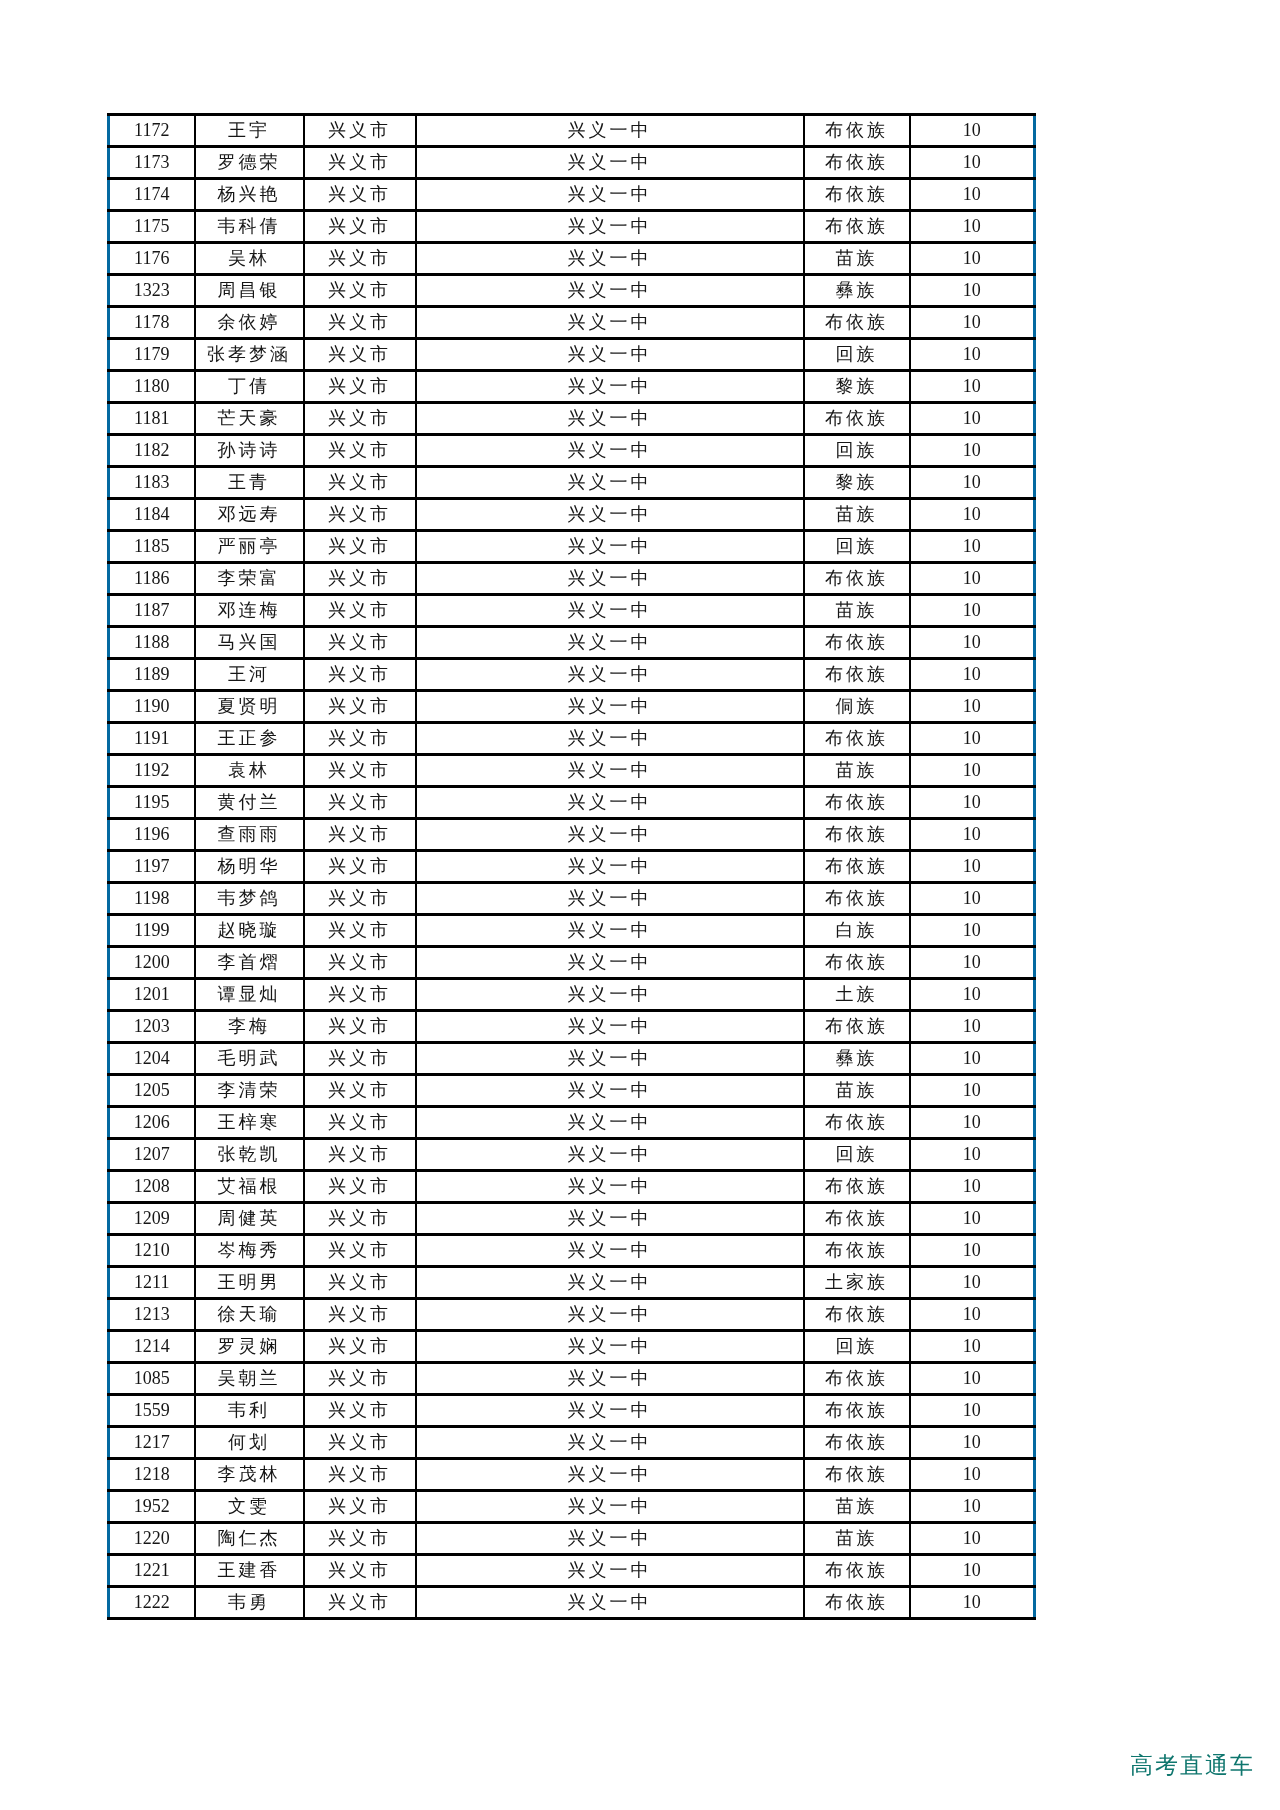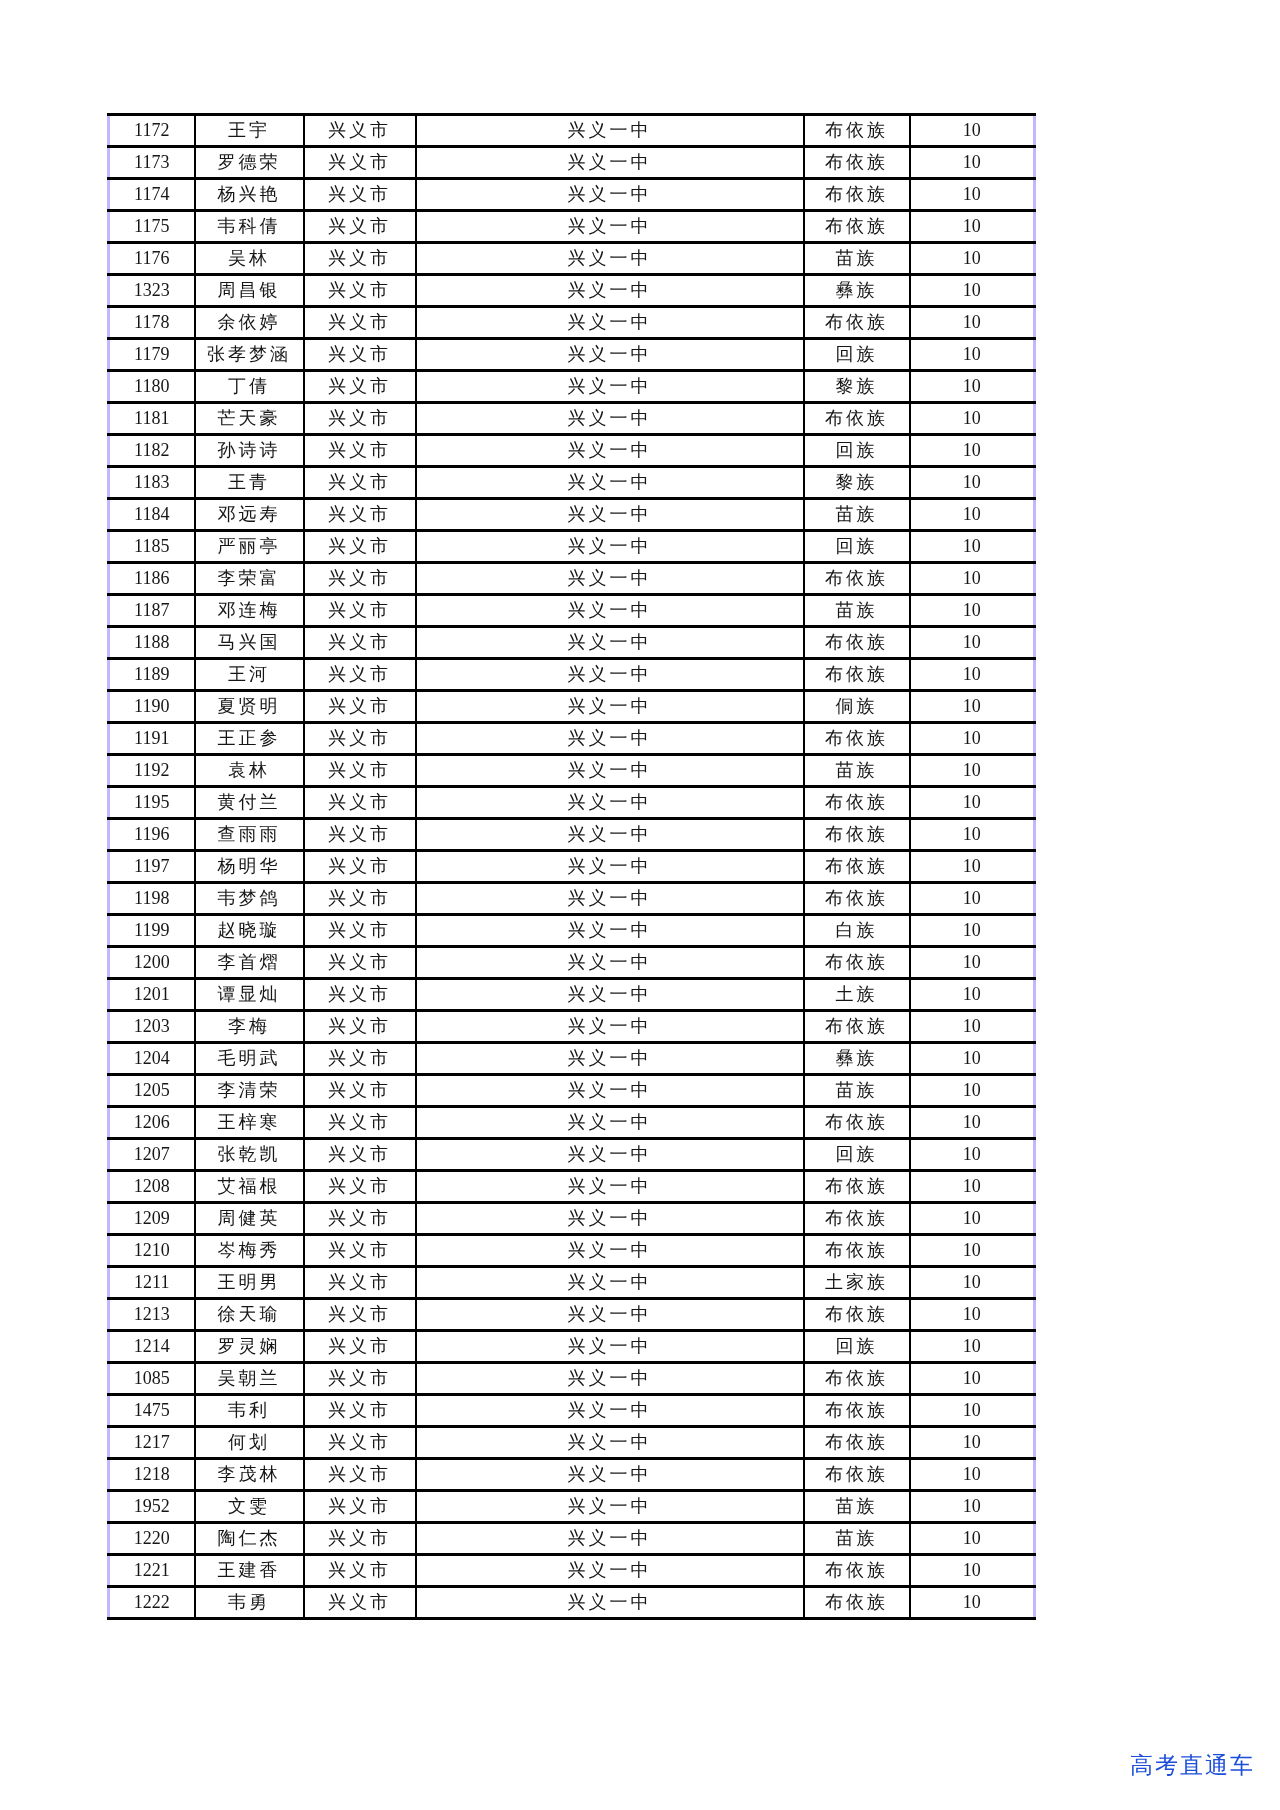--- a/index.html
+++ b/index.html
@@ -16,21 +16,21 @@
     font-family: "Liberation Serif", serif;
     color: #161616;
   }
   table.roster {
     position: absolute;
     left: 107px;
     top: 113px;
     width: 926px;
     border-collapse: collapse;
     table-layout: fixed;
-    border: 3px solid #c4b5fd;
+    border: 3px solid #0369a1;
   }
   table.roster td {
     border-left: 2px solid #000;
     border-right: 2px solid #000;
     border-top: 3px solid #000;
     border-bottom: 3px solid #000;
     height: 29px;
     padding: 0;
     text-align: center;
     vertical-align: middle;
@@ -43,21 +43,21 @@
   td.c-name, td.c-city, td.c-school, td.c-ethnicity {
     letter-spacing: 3px;
   }
   td.c-score { font-size: 19px; margin-left: 40px; }
   .watermark {
     position: absolute;
     top: 1750px;
     right: 25px;
     font-size: 23px;
     letter-spacing: 2px;
-    color: #1d4ed8;
+    color: #0f766e;
     font-family: "Liberation Sans", sans-serif;
   }
 </style>
 </head>
 <body>
 
 <div class="page">
   <table class="roster">
     <colgroup>
       <col style="width:86px">
@@ -382,21 +382,21 @@
         </tr>
         <tr>
           <td class="c-id">1085</td>
           <td class="c-name">吴朝兰</td>
           <td class="c-city">兴义市</td>
           <td class="c-school">兴义一中</td>
           <td class="c-ethnicity">布依族</td>
           <td class="c-score">10</td>
         </tr>
         <tr>
-          <td class="c-id">1475</td>
+          <td class="c-id">1559</td>
           <td class="c-name">韦利</td>
           <td class="c-city">兴义市</td>
           <td class="c-school">兴义一中</td>
           <td class="c-ethnicity">布依族</td>
           <td class="c-score">10</td>
         </tr>
         <tr>
           <td class="c-id">1217</td>
           <td class="c-name">何划</td>
           <td class="c-city">兴义市</td>

